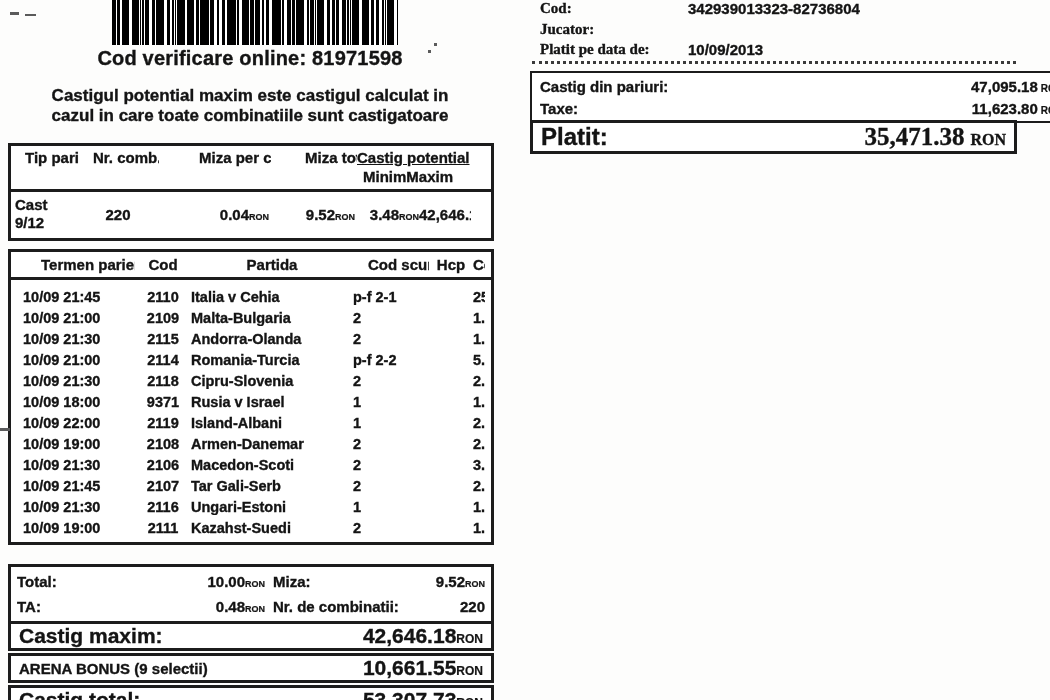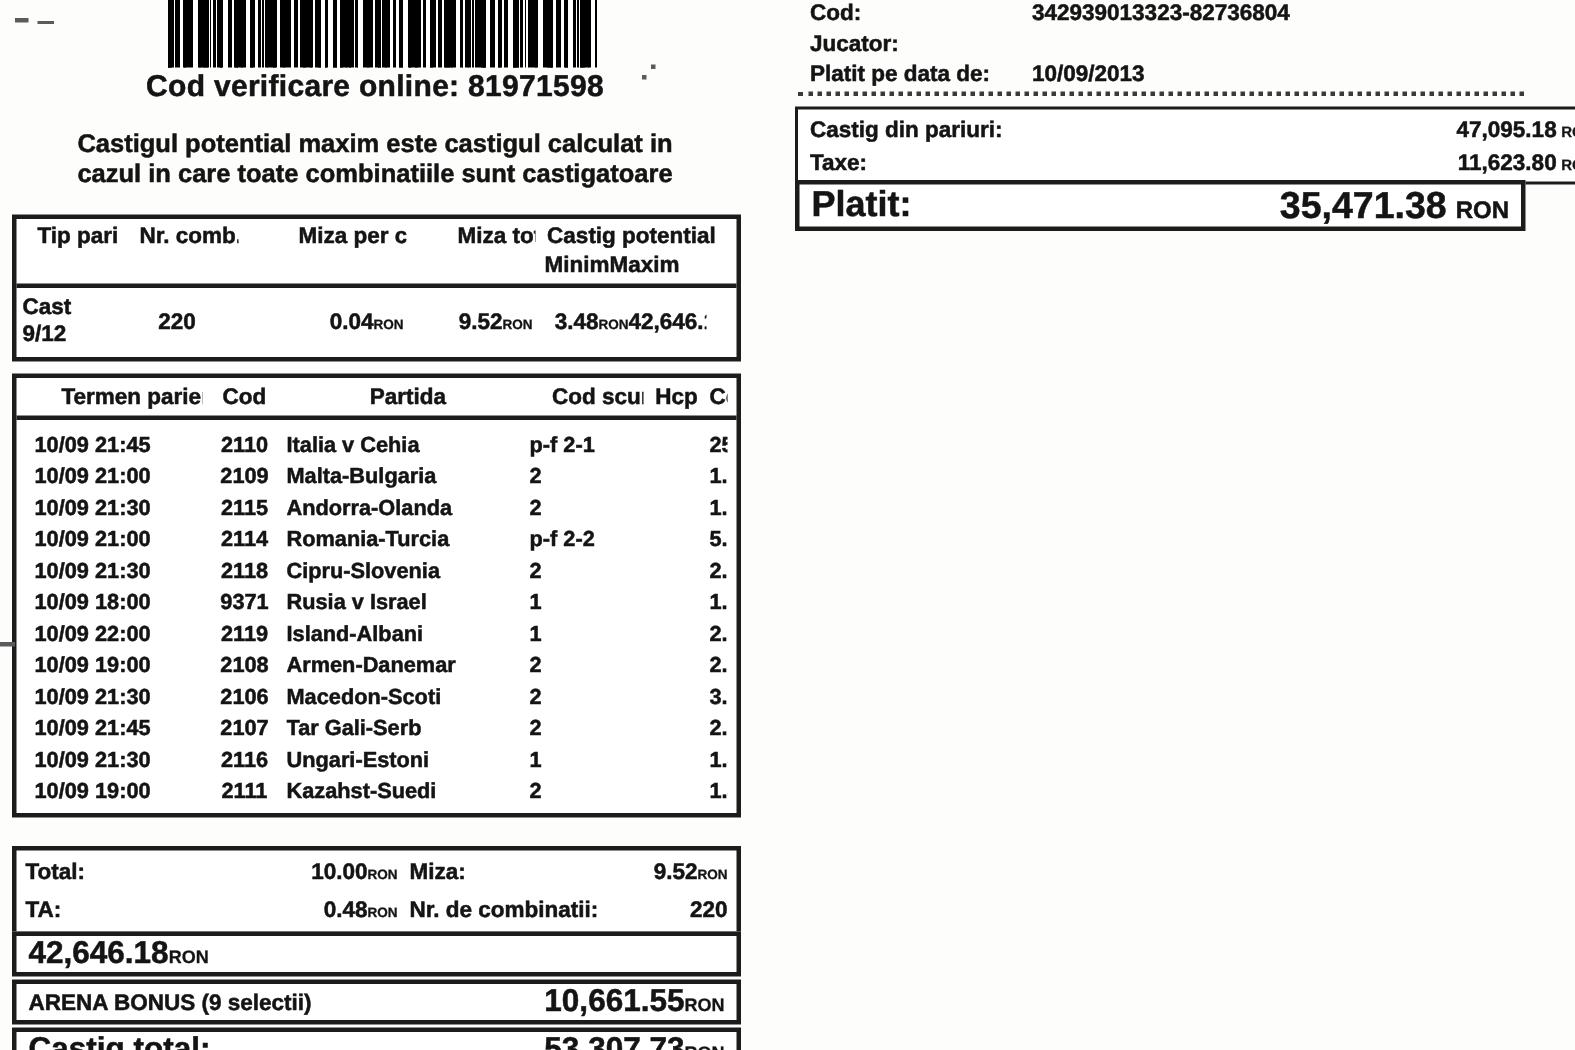--- a/index.html
+++ b/index.html
@@ -29,21 +29,21 @@
   .box{border:3px solid #1c1c1c;background:#fff;box-sizing:border-box;}
   .cell{overflow:hidden;white-space:nowrap;}
 
   
   .t1{left:8px;top:143px;width:486px;}
   .t1-head{display:grid;grid-template-columns:64px 80px 112px 86px 1fr;
     border-bottom:3px solid #1c1c1c;font-size:15px;line-height:19px;padding:2px 4px 3px 4px;}
   .t1-head .hc{text-align:center;}
   .t1-head .hr{text-align:right;}
   .hspan{display:inline-block;}
-  .cp-line1{text-align:center;padding-right:2px;}
+  .cp-line1{text-align:left;padding-right:2px;text-decoration:underline;}
   .cp-line2{display:flex;padding-left:6px;}
   .t1-row{display:grid;grid-template-columns:64px 78px 112px 86px 64px 1fr;
     font-size:15px;align-items:center;padding:4px 20px 6px 4px;}
   .t1-row .tip{line-height:18px;white-space:pre-line;}
   .t1-row .nr{text-align:center;}
   .money{text-align:right;}
   .cur{font-size:9px;-webkit-text-stroke:0.2px #141414;}
   .cur-sp{margin-left:3px;font-size:10px;}
 
   
@@ -68,29 +68,29 @@
     padding:0 8px;box-sizing:border-box;}
   .castig-maxim{top:621px;height:30px;font-size:21px;}
   .arena{top:653px;height:30px;}
   .arena .lbl{font-size:15px;}
   .bigval{font-size:21px;}
   .bigval .cur{font-size:12px;}
   .castig-total{top:685px;height:30px;font-size:21px;}
 
   
   .r-row{left:540px;width:480px;font-size:15px;display:flex;}
-  .r-row .r-lbl{width:148px;}
+  .r-row .r-lbl{width:148px;font-family:Liberation Serif, serif;}
   .r-sep{left:532px;top:61px;width:484px;border-top:3px dotted #3a3a3a;height:0;}
   .rbox1{left:530px;top:71px;width:543px;border-width:2.5px;padding:2px 0;}
   .rb-row{display:flex;justify-content:space-between;align-items:center;height:22px;
     font-size:15px;padding:0 8px;}
   .rbox2{left:530px;top:120px;width:487px;height:34px;display:flex;
     justify-content:space-between;align-items:center;padding:0 8px;box-sizing:border-box;}
   .rbox2 .platit-lbl{font-size:24px;}
-  .rbox2 .platit-val{font-size:25px;}
+  .rbox2 .platit-val{font-size:25px;font-family:Liberation Serif, serif;}
   .rbox2 .cur-big{font-size:16px;margin-left:6px;}
 
   
   .art{background:#5b5b5b;}
 </style>
 </head>
 <body>
 
 <div class="abs barcode"></div>
 <div class="abs bc-caption">Cod verificare online: 81971598</div>
@@ -254,20 +254,21 @@
   </div>
   <div class="tot-row">
     <div>TA:</div>
     <div class="money"><span>0.48</span><span class="cur">RON</span></div>
     <div class="lbl2">Nr. de combinatii:</div>
     <div class="money">220</div>
   </div>
 </div>
 
 <div class="abs box bigline castig-maxim">
+  <span>Castig maxim:</span>
   <span class="bigval"><span>42,646.18</span><span class="cur">RON</span></span>
 </div>
 
 <div class="abs box bigline arena">
   <span class="lbl">ARENA BONUS (9 selectii)</span>
   <span class="bigval"><span>10,661.55</span><span class="cur">RON</span></span>
 </div>
 
 <div class="abs box bigline castig-total">
   <span>Castig total:</span>

